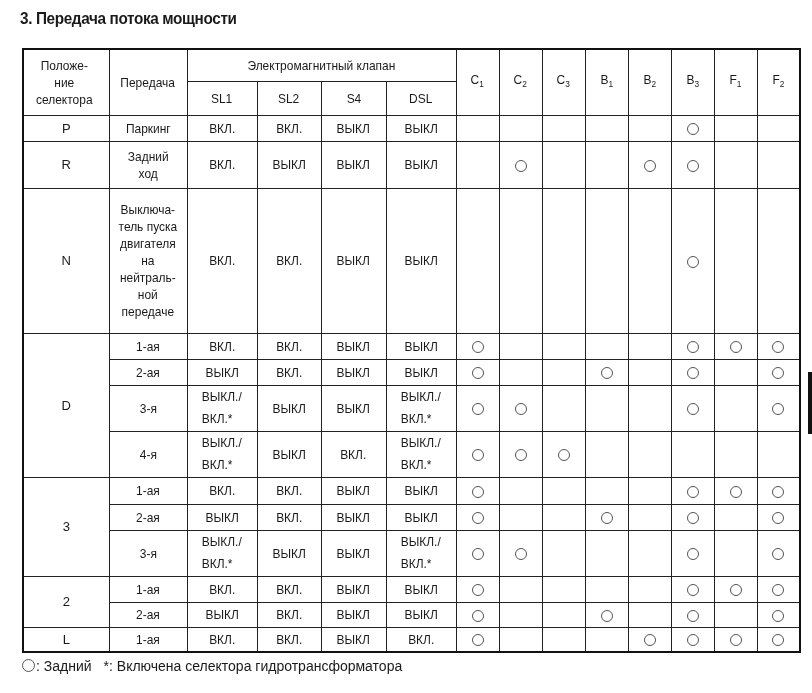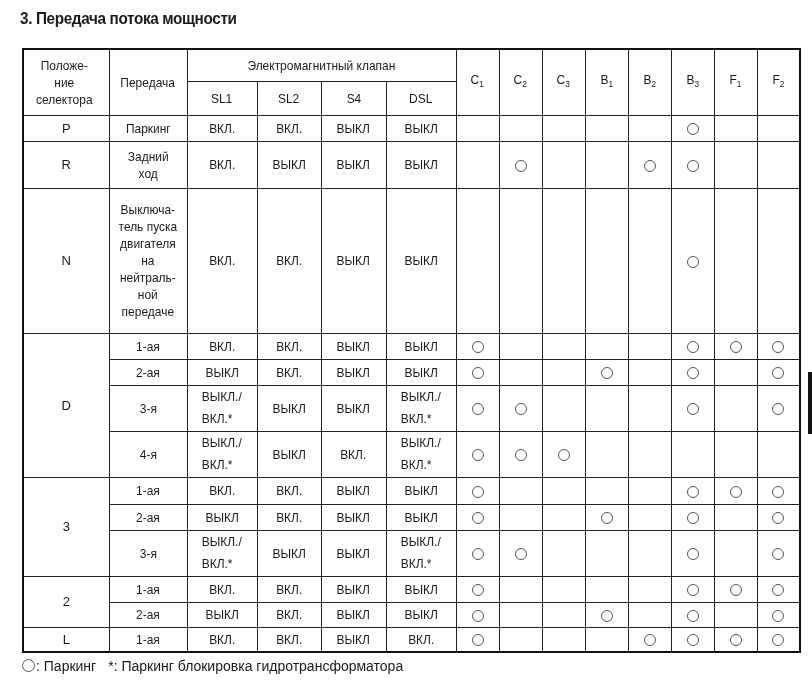--- a/index.html
+++ b/index.html
@@ -279,16 +279,16 @@
         <td></td>
         <td><span class="circ"></span></td>
         <td><span class="circ"></span></td>
         <td><span class="circ"></span></td>
         <td><span class="circ"></span></td>
       </tr>
     </tbody>
 </table>
 
 <div class="legend">
-  <span class="circ"></span><span>: Паркинг</span><span class="gap"></span><span>*: Паркинг блокировка гидротрансформатора</span>
+  <span class="circ"></span><span>: Задний</span><span class="gap"></span><span>*: Включена селектора гидротрансформатора</span>
 </div>
 
 <div class="side-tab"></div>
 
 </body></html>

